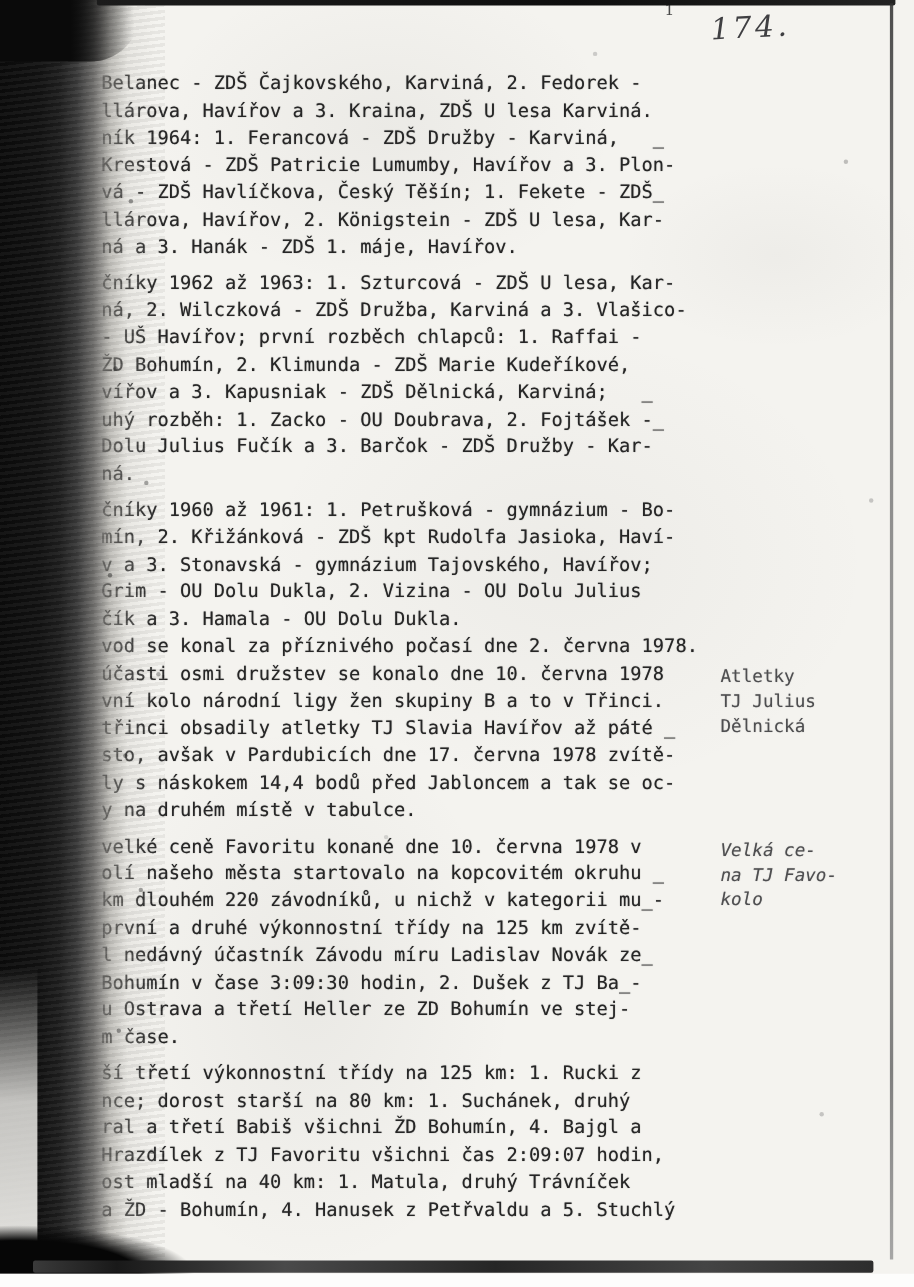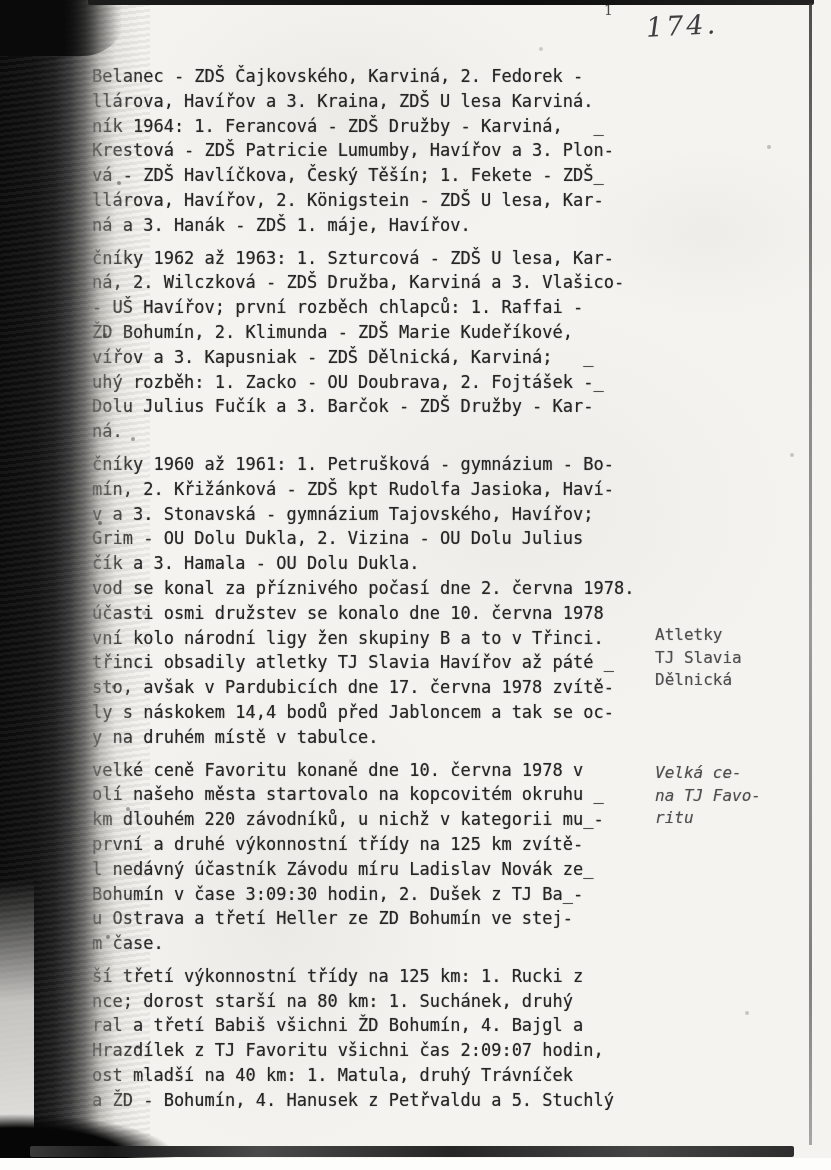--- a/index.html
+++ b/index.html
@@ -24,21 +24,21 @@
     height:24.8px;line-height:24.8px;white-space:pre;
     font-size:17px;color:#262626;
     text-shadow:0 0 1px rgba(35,35,35,0.55);
   }
   
   .margin-note{position:absolute;left:655px;z-index:1;color:#4e4e50;}
   .nline{
     height:22.5px;line-height:22.5px;white-space:pre;
     font-size:16px;text-shadow:0 0 1px rgba(80,80,80,0.45);
   }
-  #note-0{top:624px;}
+  #note-0{top:604px;}
   #note-1{top:762px;font-style:italic;}
   
   .page-number{
     position:absolute;left:646px;top:10px;z-index:1;
     font-family:"DejaVu Serif","Liberation Serif",serif;
     font-style:italic;font-size:27px;letter-spacing:3px;
     color:#3f3f42;transform:rotate(-3deg);
   }
   .corner-mark{
     position:absolute;left:604px;top:2px;z-index:1;
@@ -166,27 +166,27 @@
         <div class="tline">nce; dorost starší na 80 km: 1. Suchánek, druhý</div>
         <div class="tline">ral a třetí Babiš všichni ŽD Bohumín, 4. Bajgl a</div>
         <div class="tline">Hrazdílek z TJ Favoritu všichni čas 2:09:07 hodin,</div>
         <div class="tline">ost mladší na 40 km: 1. Matula, druhý Trávníček</div>
         <div class="tline">a ŽD - Bohumín, 4. Hanusek z Petřvaldu a 5. Stuchlý</div>
       </div>
     </div>
 
   <div class="margin-note" id="note-0">
       <div class="nline">Atletky</div>
-      <div class="nline">TJ Slavia</div>
+      <div class="nline">TJ Julius</div>
       <div class="nline">Dělnická</div>
     </div>
   <div class="margin-note" id="note-1">
       <div class="nline">Velká ce-</div>
       <div class="nline">na TJ Favo-</div>
-      <div class="nline">ritu</div>
+      <div class="nline">kolo</div>
     </div>
 
   <div class="gutter"></div>
   <div class="gutter-top"></div>
   <div class="top-edge"></div>
   <div class="right-edge"></div>
   <div class="bottom-edge"></div>
   <div class="bottom-white"></div>
   <div class="specks"></div>
 </div>

